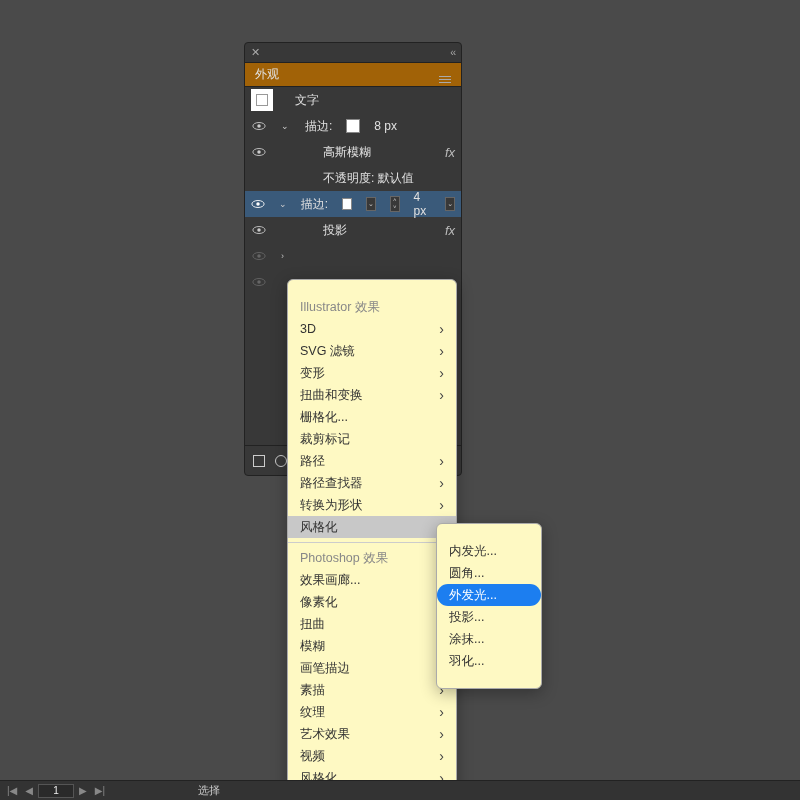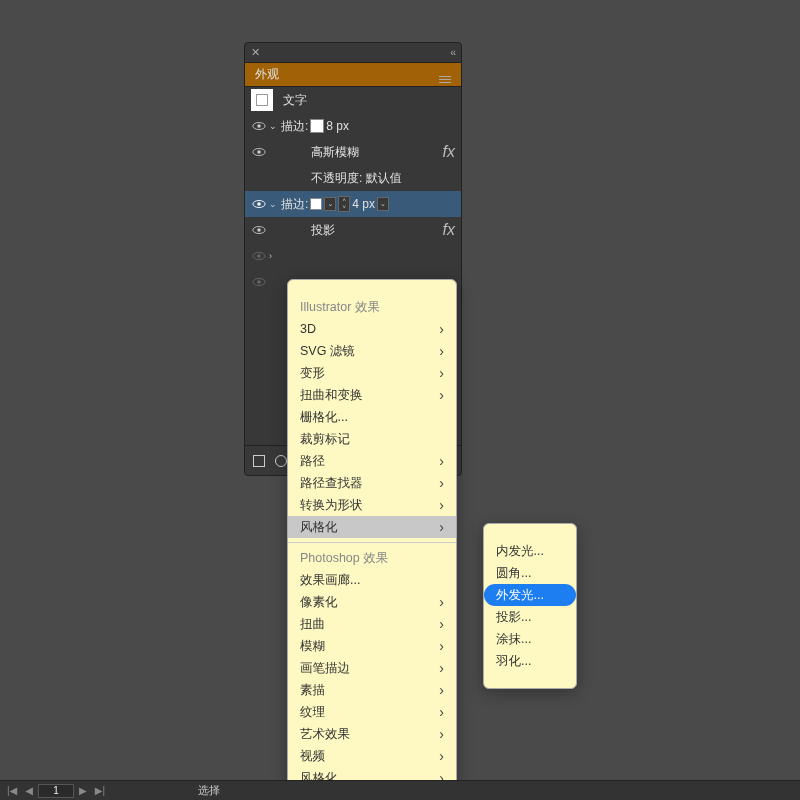--- a/index.html
+++ b/index.html
@@ -19,21 +19,21 @@
 
 .panel-tab {
   height: 24px; display: flex; align-items: center; padding: 0 10px;
   background: #a16207; border-bottom: 1px solid #222;
 }
 .panel-tab .tab-label { font-size: 12px; }
 .panel-tab .menu-icon { margin-left: auto; color: #aaa; cursor: pointer; }
 .menu-lines { display: inline-flex; flex-direction: column; gap: 2px; }
 .menu-lines span { display: block; width: 12px; height: 1px; background: #aaa; }
 
-.row { display: flex; align-items: center; height: 26px; padding: 0 6px; gap: 2px; }
+.row { display: flex; align-items: center; height: 26px; padding: 0 6px; gap: 14px; }
 .row.selected { background: #3a5a7a; }
 
 .thumb {
   width: 22px; height: 22px; background: #fff; display: flex; align-items: center; justify-content: center;
 }
 .thumb-inner { width: 12px; height: 12px; border: 1.5px solid #999; }
 
 .eye {
   width: 16px; height: 16px; display: flex; align-items: center; justify-content: center;
   cursor: pointer;
@@ -41,21 +41,21 @@
 .eye svg { width: 14px; height: 10px; }
 .eye.dim svg { opacity: 0.35; }
 
 .chev { width: 10px; color: #ccc; cursor: pointer; font-size: 9px; }
 .label { flex: 0 0 auto; }
 .indent-1 { margin-left: 42px; }
 
 .swatch { width: 14px; height: 14px; background: #fff; border: 1px solid #888; }
 .swatch-sm { width: 12px; height: 12px; background: #fff; border: 1px solid #888; }
 .px-val { margin-left: 0; }
-.fx { margin-left: auto; font-style: italic; color: #bbb; font-size: 16px; }
+.fx { margin-left: auto; font-style: italic; color: #bbb; font-size: 13px; }
 
 .mini-drop {
   width: 12px; height: 14px; border: 1px solid #666; background: #383838;
   display: flex; align-items: center; justify-content: center; font-size: 7px; color: #ccc;
   cursor: pointer;
 }
 .stepper {
   width: 12px; height: 16px; display: flex; flex-direction: column; justify-content: center;
   border: 1px solid #666; background: #383838;
 }
@@ -67,21 +67,21 @@
 }
 .footer-sq { width: 12px; height: 12px; border: 1px solid #ccc; cursor: pointer; }
 .footer-circ { width: 12px; height: 12px; border: 1px solid #ccc; border-radius: 50%; cursor: pointer; }
 
 
 .menu {
   position: absolute; background: #fef9c3; border: 1px solid #aaa; border-radius: 6px;
   font-size: 12.5px; color: #333; padding: 16px 0; box-shadow: 0 4px 16px rgba(0,0,0,0.3);
 }
 .menu-main { left: 287px; top: 279px; width: 170px; }
-.menu-sub { left: 483px; top: 523px; width: 94px; }
+.menu-sub { left: 436px; top: 523px; width: 106px; }
 
 .menu-item {
   height: 22px; display: flex; align-items: center; padding: 0 12px; cursor: pointer;
 }
 .menu-item.has-sub::after { content: "›"; margin-left: auto; font-size: 14px; color: #444; }
 .menu-item.highlight { background: #c8c8c8; }
 .menu-item.selected { background: #1c7ef0; color: #fff; border-radius: 11px; }
 .menu-header { height: 22px; display: flex; align-items: center; padding: 0 12px; color: #888; }
 .menu-sep { height: 1px; background: #ccc; margin: 4px 0; }
 

